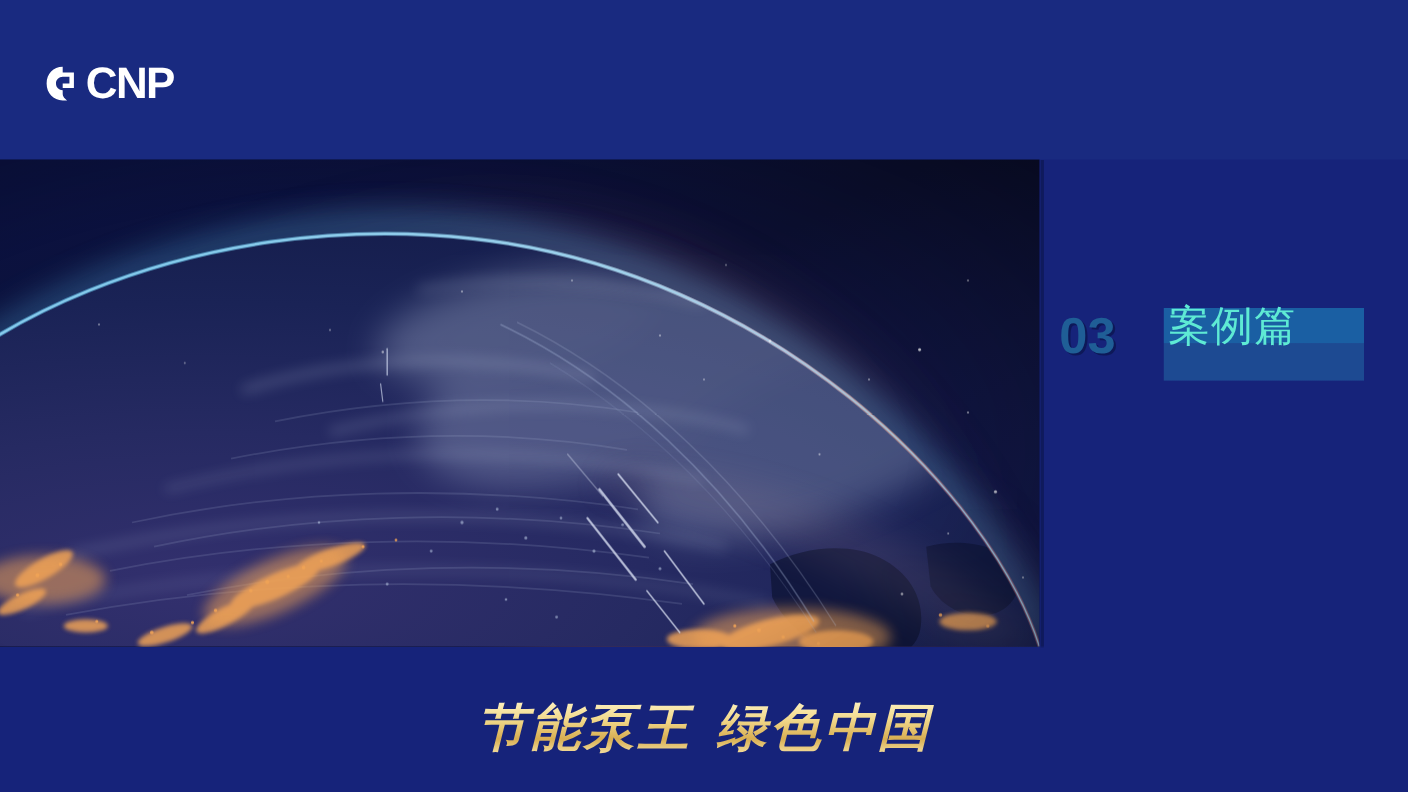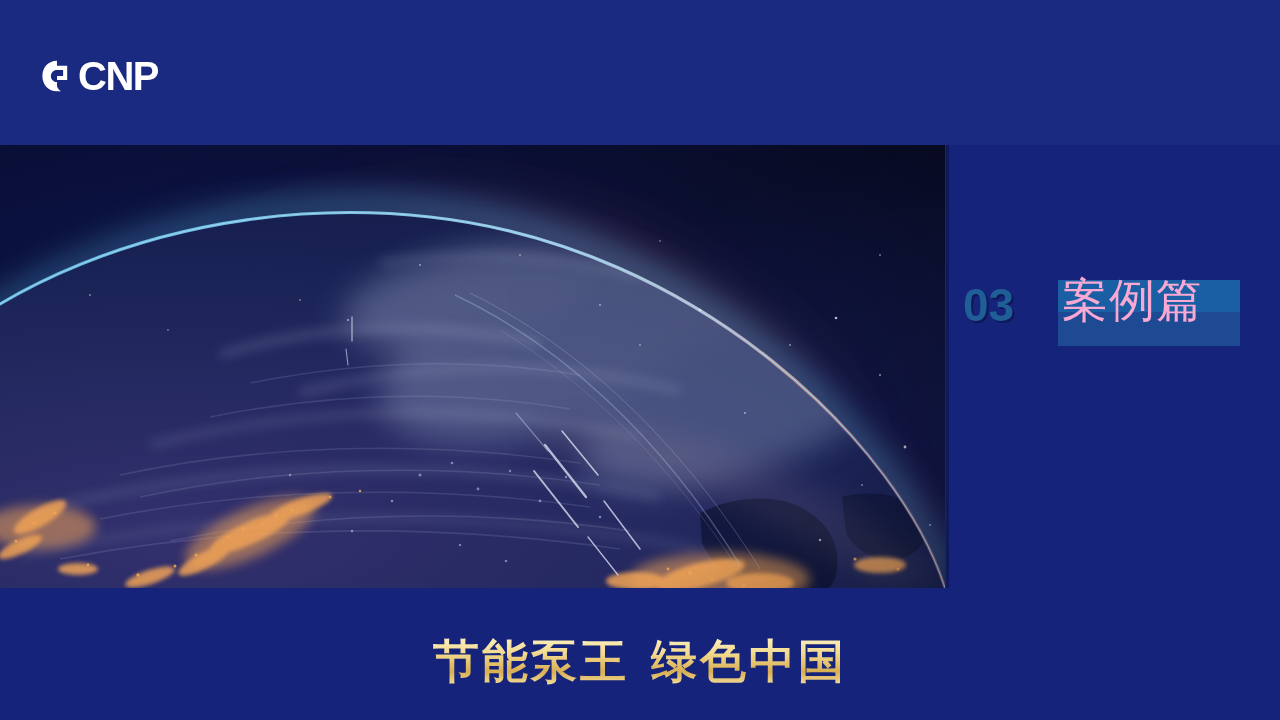--- a/index.html
+++ b/index.html
@@ -112,35 +112,36 @@
     top: 15px;
     width: 182px;
     height: 66px;
     background: linear-gradient(to bottom, #1a5fa3 0%, #1a5fa3 48%, #1d4a92 49%, #1d4a92 100%);
   }
   .section-title-text {
     position: absolute;
     left: 112px;
     top: 12px;
     font-family: "DejaVu Sans", sans-serif;
-    font-size: 46px;
+    font-size: 38px;
     line-height: 1;
-    color: #f9a8d4;
+    color: #5eead4;
     letter-spacing: 1px;
     white-space: nowrap;
   }
 
   
   .footer-slogan {
     position: absolute;
     left: 0;
     top: 636px;
     width: 1280px;
     text-align: center;
     font-family: "DejaVu Serif", serif;
+    font-style: italic;
     font-weight: bold;
     font-size: 46px;
     line-height: 1.1;
     letter-spacing: 3px;
     background: linear-gradient(to bottom, #fdf2c4 0%, #f2d98c 35%, #d8ae52 70%, #f7e4a8 100%);
     -webkit-background-clip: text;
     background-clip: text;
     color: transparent;
     -webkit-text-fill-color: transparent;
     text-shadow: none;

